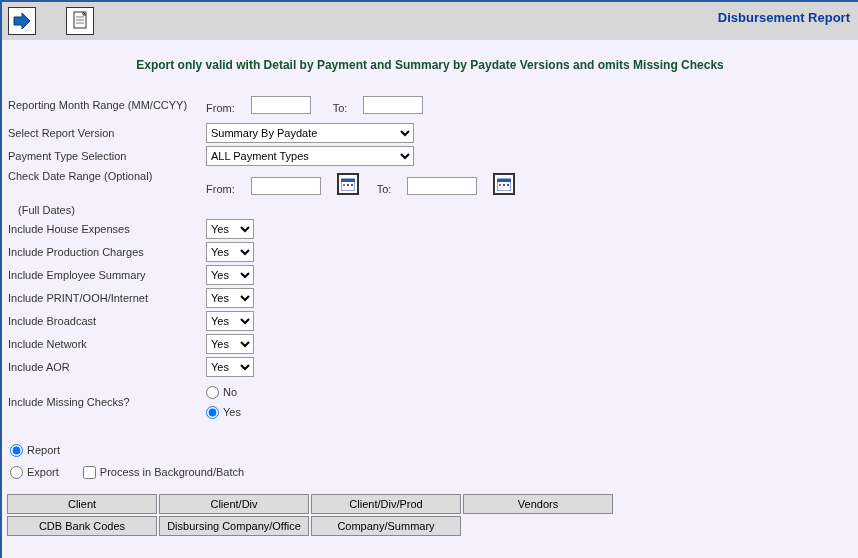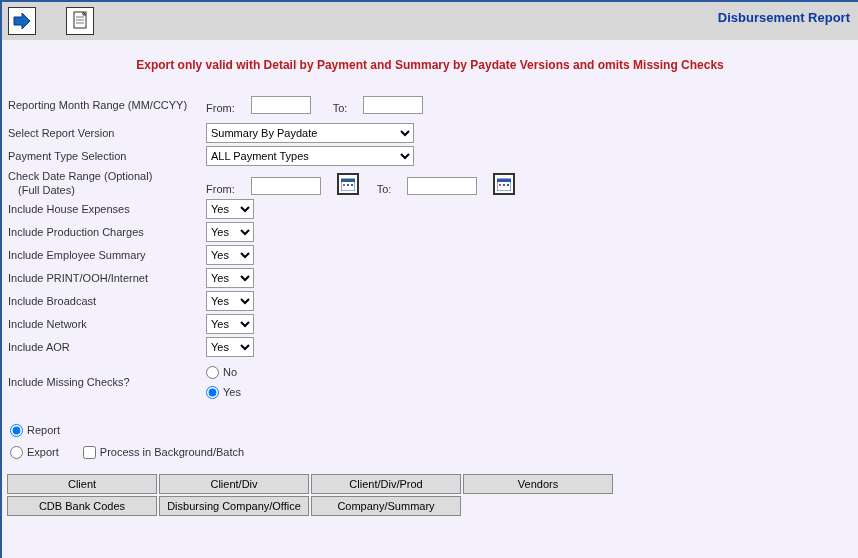--- a/index.html
+++ b/index.html
@@ -39,21 +39,21 @@
     color: #0a3aa0;
     font-weight: bold;
     font-size: 13px;
   }
   .container {
     padding: 6px 4px 0 4px;
     color: #333;
   }
   .notice {
     text-align: center;
-    color: #b91c1c;
+    color: #14532d;
     font-weight: bold;
     font-size: 12px;
     padding: 12px 0 22px 0;
   }
   .form-row {
     display: flex;
     align-items: center;
     min-height: 22px;
     margin-bottom: 1px;
   }
@@ -88,21 +88,21 @@
     display: inline-flex;
     align-items: center;
     justify-content: center;
     margin-right: 6px;
     vertical-align: middle;
     cursor: pointer;
   }
   .cal-btn svg { display: block; }
   .ctrl-col { display: flex; align-items: flex-end; gap: 12px; }
   .check-date-lbl { line-height: 14px; }
-  .indent { padding-left: 10px; display: block; }
+  .indent { padding-left: 10px; display: block; margin-top: 20px; }
   .radio-stack { display: flex; flex-direction: column; }
   .radio-stack label { display: flex; align-items: center; height: 20px; }
   .radio-stack input { margin: 0 4px 0 0; }
   .spacer-sm { height: 16px; }
   .output-block { padding-left: 4px; }
   .output-block label { display: flex; align-items: center; height: 22px; }
   .output-block input[type="radio"], .output-block input[type="checkbox"] { margin: 0 4px 0 0; }
   .export-row { display:flex; align-items:center; }
   .export-row .bg-chk { margin-left: 24px; display:flex; align-items:center; }
   .btn-rows { margin-top: 10px; }

